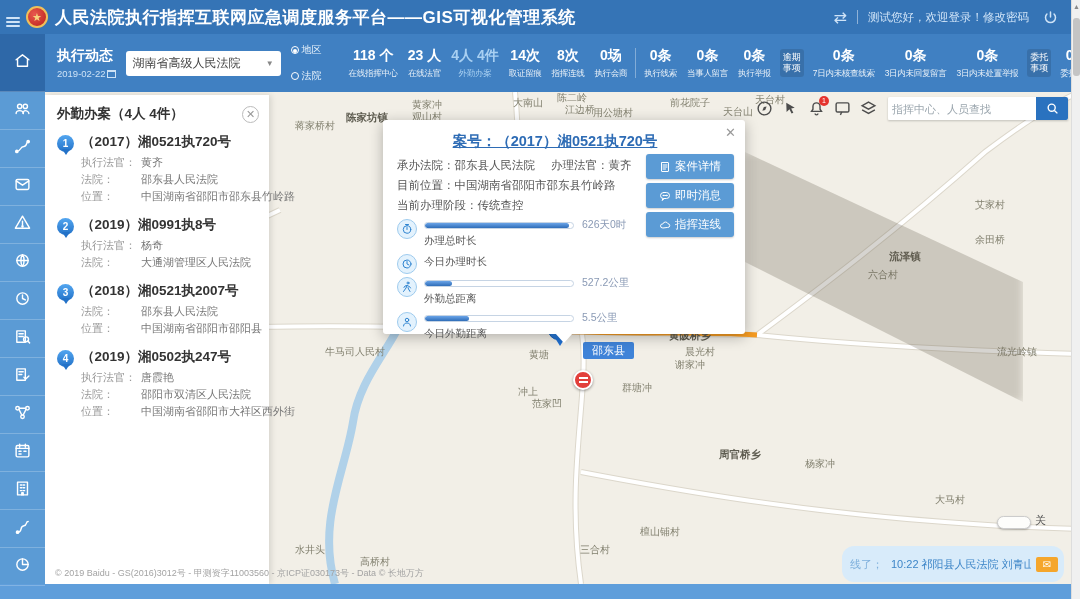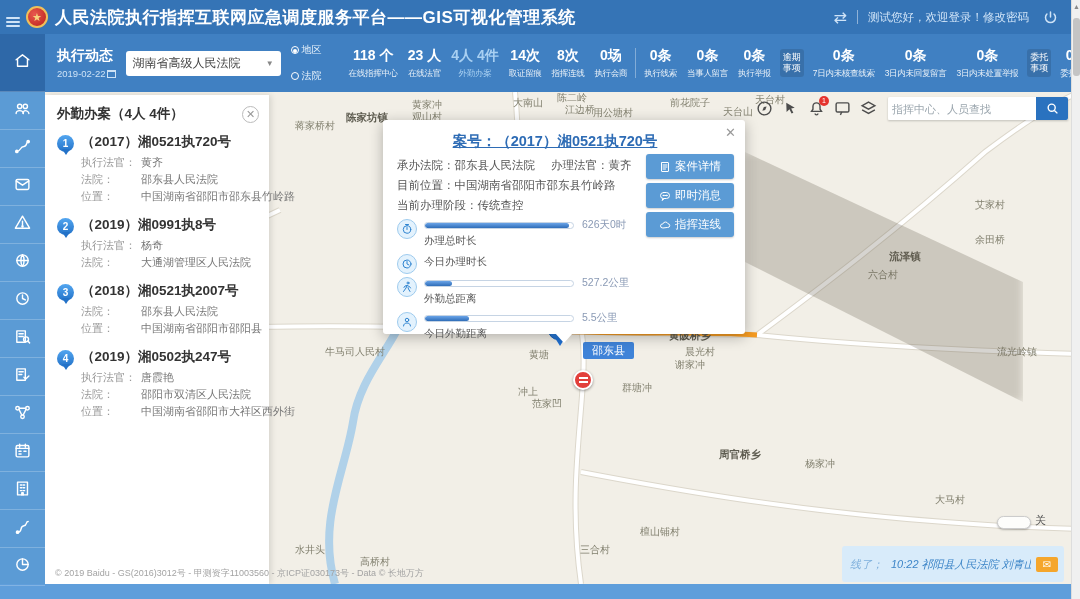--- a/index.html
+++ b/index.html
@@ -98,21 +98,21 @@
   .panel-title{font-size:13.5px;font-weight:bold;color:#333;}
   .panel-close{width:17px;height:17px;border:1px solid #bbb;border-radius:50%;color:#999;font-size:11px;line-height:15px;text-align:center;cursor:pointer;flex:none;}
   .case{display:flex;margin-bottom:11px;cursor:pointer;}
   .pin{width:17px;height:17px;border-radius:50%;background:linear-gradient(#53a6f0,#2372c8);color:#fff;font-size:10px;font-weight:bold;display:flex;align-items:center;justify-content:center;position:relative;flex:none;margin:2px 7px 0 0;}
   .pin::after{content:"";position:absolute;left:4.5px;top:14px;border:4px solid transparent;border-top:6px solid #2372c8;}
   .case-no{font-size:13.5px;font-weight:bold;color:#333;margin-bottom:3px;white-space:nowrap;}
   .crow{font-size:11px;color:#777;line-height:1.55;white-space:nowrap;}
   .clabel{display:inline-block;width:60px;color:#999;}
 
   
-  .ticker{position:absolute;right:16px;bottom:17px;width:222px;height:36px;background:#d8ebfa;z-index:25;display:flex;align-items:center;padding:0 6px 0 8px;border-radius:3px;font-style:italic;}
+  .ticker{position:absolute;right:16px;bottom:17px;width:222px;height:36px;background:#d8ebfa;z-index:25;display:flex;align-items:center;padding:0 6px 0 8px;border-radius:12px;}
   .ticker-prev{color:#7fb0dc;font-size:11px;flex:none;margin-right:8px;}
   .ticker-msg{color:#3e86c8;font-size:11px;flex:1;text-align:right;white-space:nowrap;overflow:hidden;}
   .ticker-mail{flex:none;width:22px;height:15px;background:#f5a62c;border-radius:2px;color:#fff;font-size:10px;line-height:15px;text-align:center;margin-left:5px;}
   .bottombar{position:absolute;left:0;bottom:0;width:1080px;height:15px;background:#5f9edb;z-index:24;}
   .copyright{position:absolute;left:55px;bottom:19px;font-size:9px;color:#a3a3a3;z-index:26;white-space:nowrap;}
 
   
   .scrollbar{position:absolute;right:0;top:0;width:9px;height:599px;background:#f0f0f0;border-left:1px solid #ddd;z-index:50;}
   .scroll-thumb{position:absolute;left:1px;top:18px;width:7px;height:58px;background:#c4c4c4;border-radius:3px;}
   .scroll-up{position:absolute;left:1px;top:3px;font-size:7px;color:#888;}

